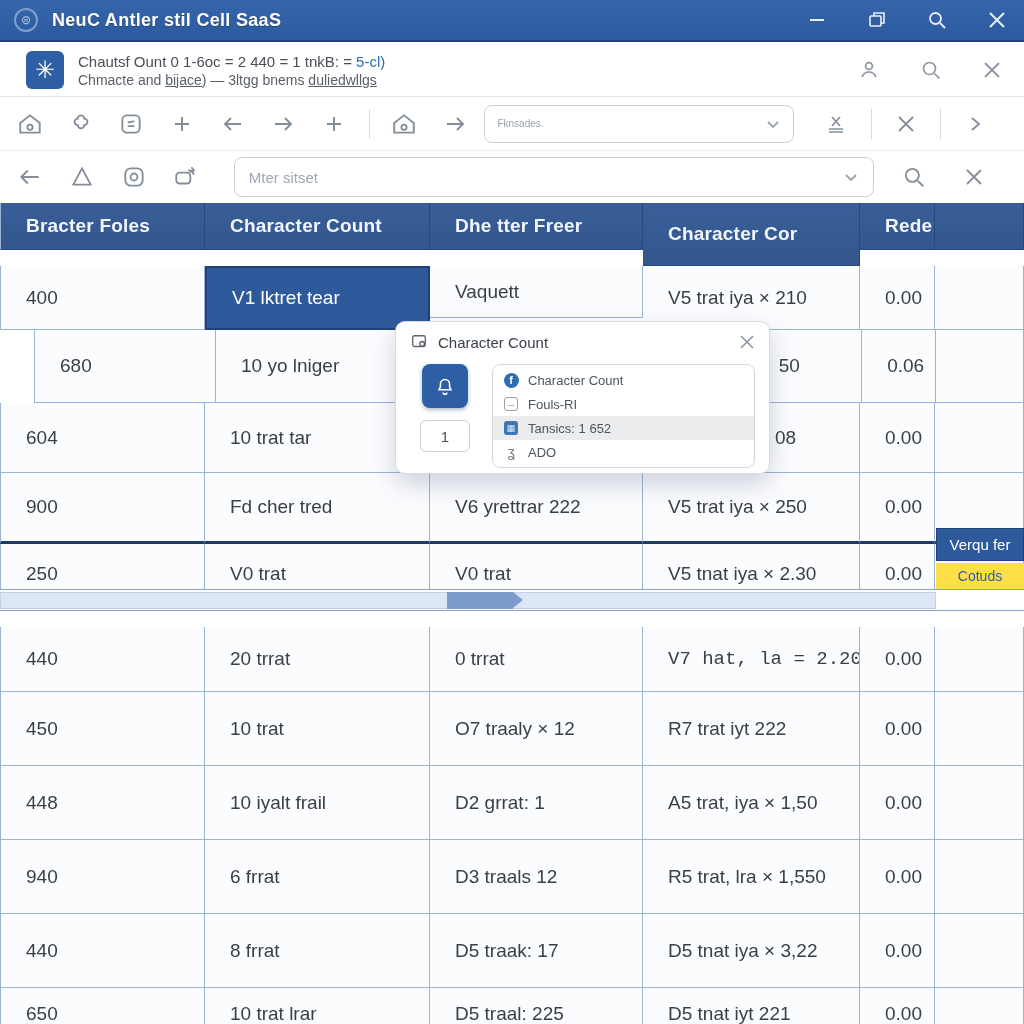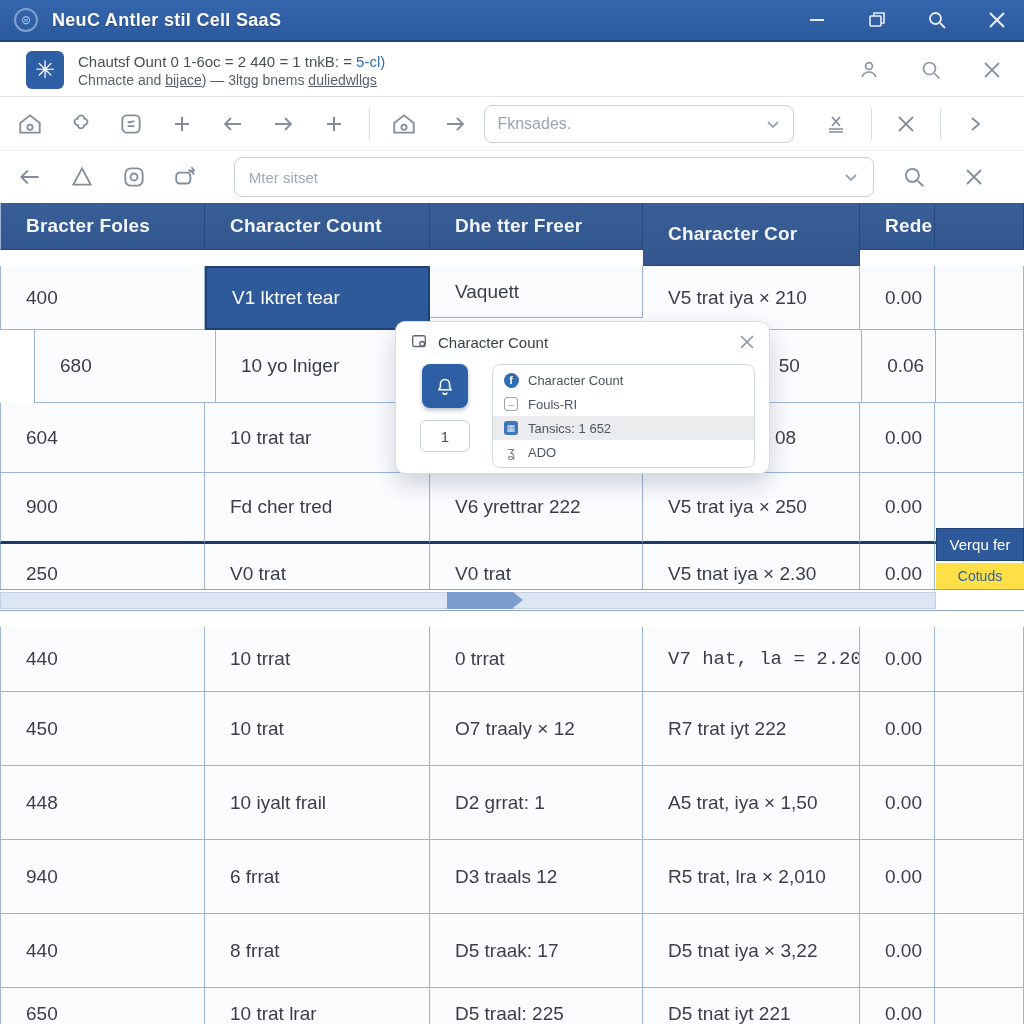--- a/index.html
+++ b/index.html
@@ -29,21 +29,21 @@
   .hline2 .u { text-decoration:underline; }
   .appheader .right-icons { margin-left:auto; display:flex; align-items:center; gap:40px; color:#8b95a3; padding-right:6px; }
   .appheader .right-icons .hbtn { cursor:pointer; display:flex; }
 
   
   .toolbar1 { position:absolute; left:0; top:97px; width:1024px; height:54px; background:#fff;
     display:flex; align-items:center; color:#848e9b; padding:0 14px; border-bottom:1px solid #eceef1; }
   .toolbar1 .tbtn { width:34px; height:34px; display:flex; align-items:center; justify-content:center; cursor:pointer; margin-right:19px; }
   .tool-sep { width:1px; height:30px; background:#d6dbe2; margin:0 18px 0 0; }
   .dropdown { width:330px; height:38px; border:1px solid #c9cfd8; border-radius:8px; display:flex; align-items:center;
-    padding:0 12px; color:#9aa3af; font-size:16px; margin-right:26px; cursor:pointer;gap:16px; }
+    padding:0 12px; color:#9aa3af; font-size:10px; margin-right:26px; cursor:pointer;gap:16px; }
   .dropdown .dd-label { flex:1; }
   .toolbar2 { position:absolute; left:0; top:151px; width:1024px; height:52px; background:#fff;
     display:flex; align-items:center; color:#848e9b; padding:0 14px; }
   .toolbar2 .tbtn { width:34px; height:34px; display:flex; align-items:center; justify-content:center; cursor:pointer; margin-right:20px; }
   .searchbox { width:680px; height:40px; border:1px solid #c9cfd8; border-radius:8px; display:flex; align-items:center;
     padding:0 14px; margin-left:12px; margin-right:24px; }
   .searchbox input { border:none; outline:none; flex:1; font-size:15px; color:#555; font-family:inherit; background:transparent; }
   .searchbox input::placeholder { color:#a0a8b3; }
 
   
@@ -322,21 +322,21 @@
       <div class="trow">
         <div class="cell" style="width: 205px; height: 61px;">250</div>
         <div class="cell" style="width: 225px; height: 61px;">V0 trat</div>
         <div class="cell" style="width: 213px; height: 61px;">V0 trat</div>
         <div class="cell" style="width: 217px; height: 61px;">V5 tnat iya × 2.30</div>
         <div class="cell" style="width: 75px; height: 61px;">0.00</div>
         <div class="cell" style="width: 89px; height: 61px;"></div>
       </div>
       <div class="trow" style="margin-top: 22px;">
         <div class="cell" style="width: 205px; height: 65px;">440</div>
-        <div class="cell" style="width: 225px; height: 65px;">10 trrat</div>
+        <div class="cell" style="width: 225px; height: 65px;">20 trrat</div>
         <div class="cell" style="width: 213px; height: 65px;">0 trrat</div>
         <div class="cell" style="width: 217px; height: 65px; font-family: Liberation Mono, monospace;">V7 hat, la = 2.20</div>
         <div class="cell" style="width: 75px; height: 65px;">0.00</div>
         <div class="cell" style="width: 89px; height: 65px;"></div>
       </div>
       <div class="trow">
         <div class="cell" style="width: 205px; height: 74px;">450</div>
         <div class="cell" style="width: 225px; height: 74px;">10 trat</div>
         <div class="cell" style="width: 213px; height: 74px;">O7 traaly × 12</div>
         <div class="cell" style="width: 217px; height: 74px;">R7 trat iyt 222</div>
@@ -348,21 +348,21 @@
         <div class="cell" style="width: 225px; height: 74px;">10 iyalt frail</div>
         <div class="cell" style="width: 213px; height: 74px;">D2 grrat: 1</div>
         <div class="cell" style="width: 217px; height: 74px;">A5 trat, iya × 1,50</div>
         <div class="cell" style="width: 75px; height: 74px;">0.00</div>
         <div class="cell" style="width: 89px; height: 74px;"></div>
       </div>
       <div class="trow">
         <div class="cell" style="width: 205px; height: 74px;">940</div>
         <div class="cell" style="width: 225px; height: 74px;">6 frrat</div>
         <div class="cell" style="width: 213px; height: 74px;">D3 traals 12</div>
-        <div class="cell" style="width: 217px; height: 74px;">R5 trat, lra × 2,010</div>
+        <div class="cell" style="width: 217px; height: 74px;">R5 trat, lra × 1,550</div>
         <div class="cell" style="width: 75px; height: 74px;">0.00</div>
         <div class="cell" style="width: 89px; height: 74px;"></div>
       </div>
       <div class="trow">
         <div class="cell" style="width: 205px; height: 74px;">440</div>
         <div class="cell" style="width: 225px; height: 74px;">8 frrat</div>
         <div class="cell" style="width: 213px; height: 74px;">D5 traak: 17</div>
         <div class="cell" style="width: 217px; height: 74px;">D5 tnat iya × 3,22</div>
         <div class="cell" style="width: 75px; height: 74px;">0.00</div>
         <div class="cell" style="width: 89px; height: 74px;"></div>

